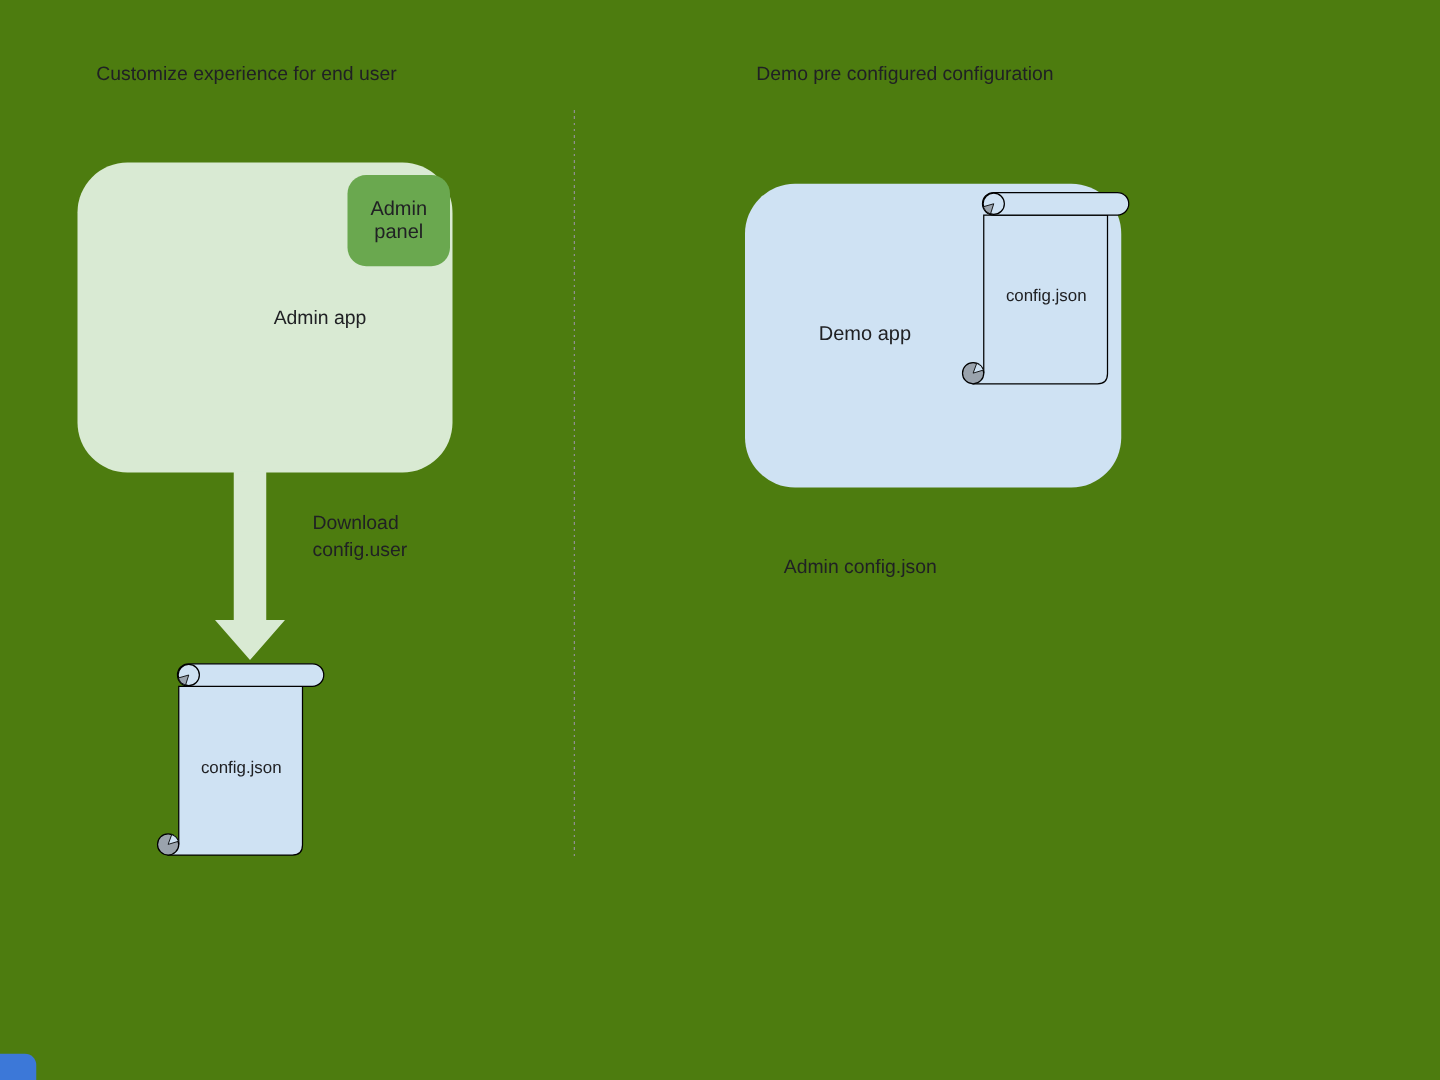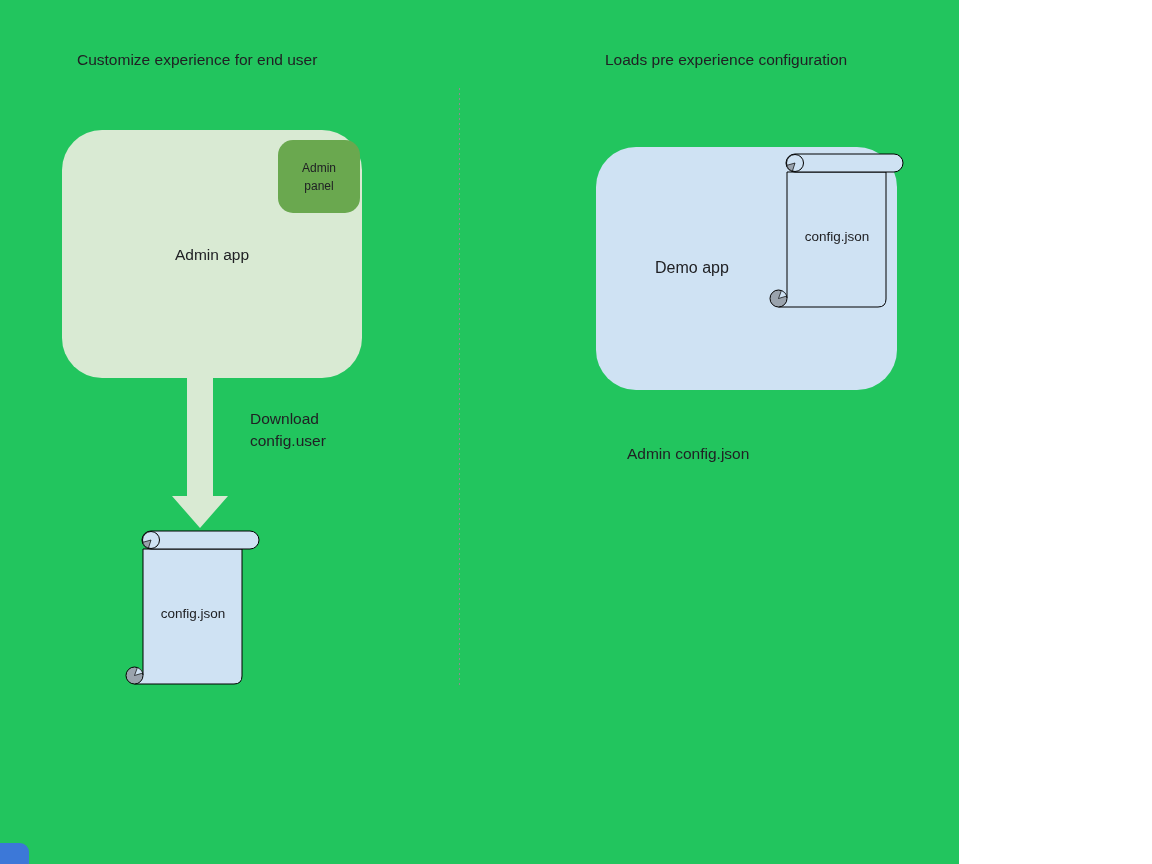--- a/index.html
+++ b/index.html
@@ -1,37 +1,37 @@
 <!DOCTYPE html>
 <html style="--green-light: #d9ead3; --green-dark: #6aa84f; --blue-light: #cfe2f3; --blue-accent: #3c78d8; --divider-gray: #8f8f8f; --curl-gray: #9aa3ad; --text: #202124;"><head>
 <meta charset="utf-8">
 <style>
   html,body{margin:0;padding:0;background:#ffffff;}
   #canvas{
-    position:relative;width:959px;height:864px;background:#22c55e;overflow:hidden;
+    position:relative;width:1152px;height:864px;background:#4d7c0f;overflow:hidden;
     font-family:"Liberation Sans", sans-serif;color:var(--text);
   }
   .title{position:absolute;font-size:15.5px;line-height:19px;white-space:nowrap;}
   #title-left{left:77px;top:50px;}
   #title-right{left:605px;top:50px;}
 
   #admin-app{
     position:absolute;left:62px;top:130px;width:300px;height:248px;
     background:var(--green-light);border-radius:40px;
   }
   #admin-app-label{
     position:absolute;left:0;top:115px;width:100%;text-align:center;
-    font-size:15.5px;line-height:19px;
+    font-size:15.5px;line-height:19px;padding-left:44px;
   }
   #admin-panel{
     position:absolute;right:2px;top:10px;width:82px;height:73px;
     background:var(--green-dark);border-radius:15px;
     display:flex;align-items:center;justify-content:center;text-align:center;
   }
-  #admin-panel-label{font-size:12px;line-height:18px;width:60px;}
+  #admin-panel-label{font-size:16px;line-height:18px;width:60px;}
 
   #download-arrow{position:absolute;left:170px;top:377px;}
   #download-caption{
     position:absolute;left:250px;top:408px;width:96px;
     font-size:15.5px;line-height:22px;
   }
 
   .scroll-svg{position:absolute;}
   #scroll-left{left:125px;top:530px;}
   #scroll-right{left:769px;top:153px;}
@@ -56,21 +56,21 @@
     background:var(--blue-accent);border-top-right-radius:9px;
   }
 </style>
 </head>
 <body>
 
 <div id="canvas">
 
   <div class="title" id="title-left">Customize experience for end user</div>
 
-  <div class="title" id="title-right">Loads pre experience configuration</div>
+  <div class="title" id="title-right">Demo pre configured configuration</div>
 
   <div id="admin-app">
     <div id="admin-app-label">Admin app</div>
     <div id="admin-panel">
       <div id="admin-panel-label">Admin panel</div>
     </div>
   </div>
 
   <svg id="download-arrow" width="60" height="152" viewBox="0 0 60 152">
     <polygon points="17,0 43,0 43,119 58,119 30,151 2,119 17,119" fill="var(--green-light)"></polygon>

